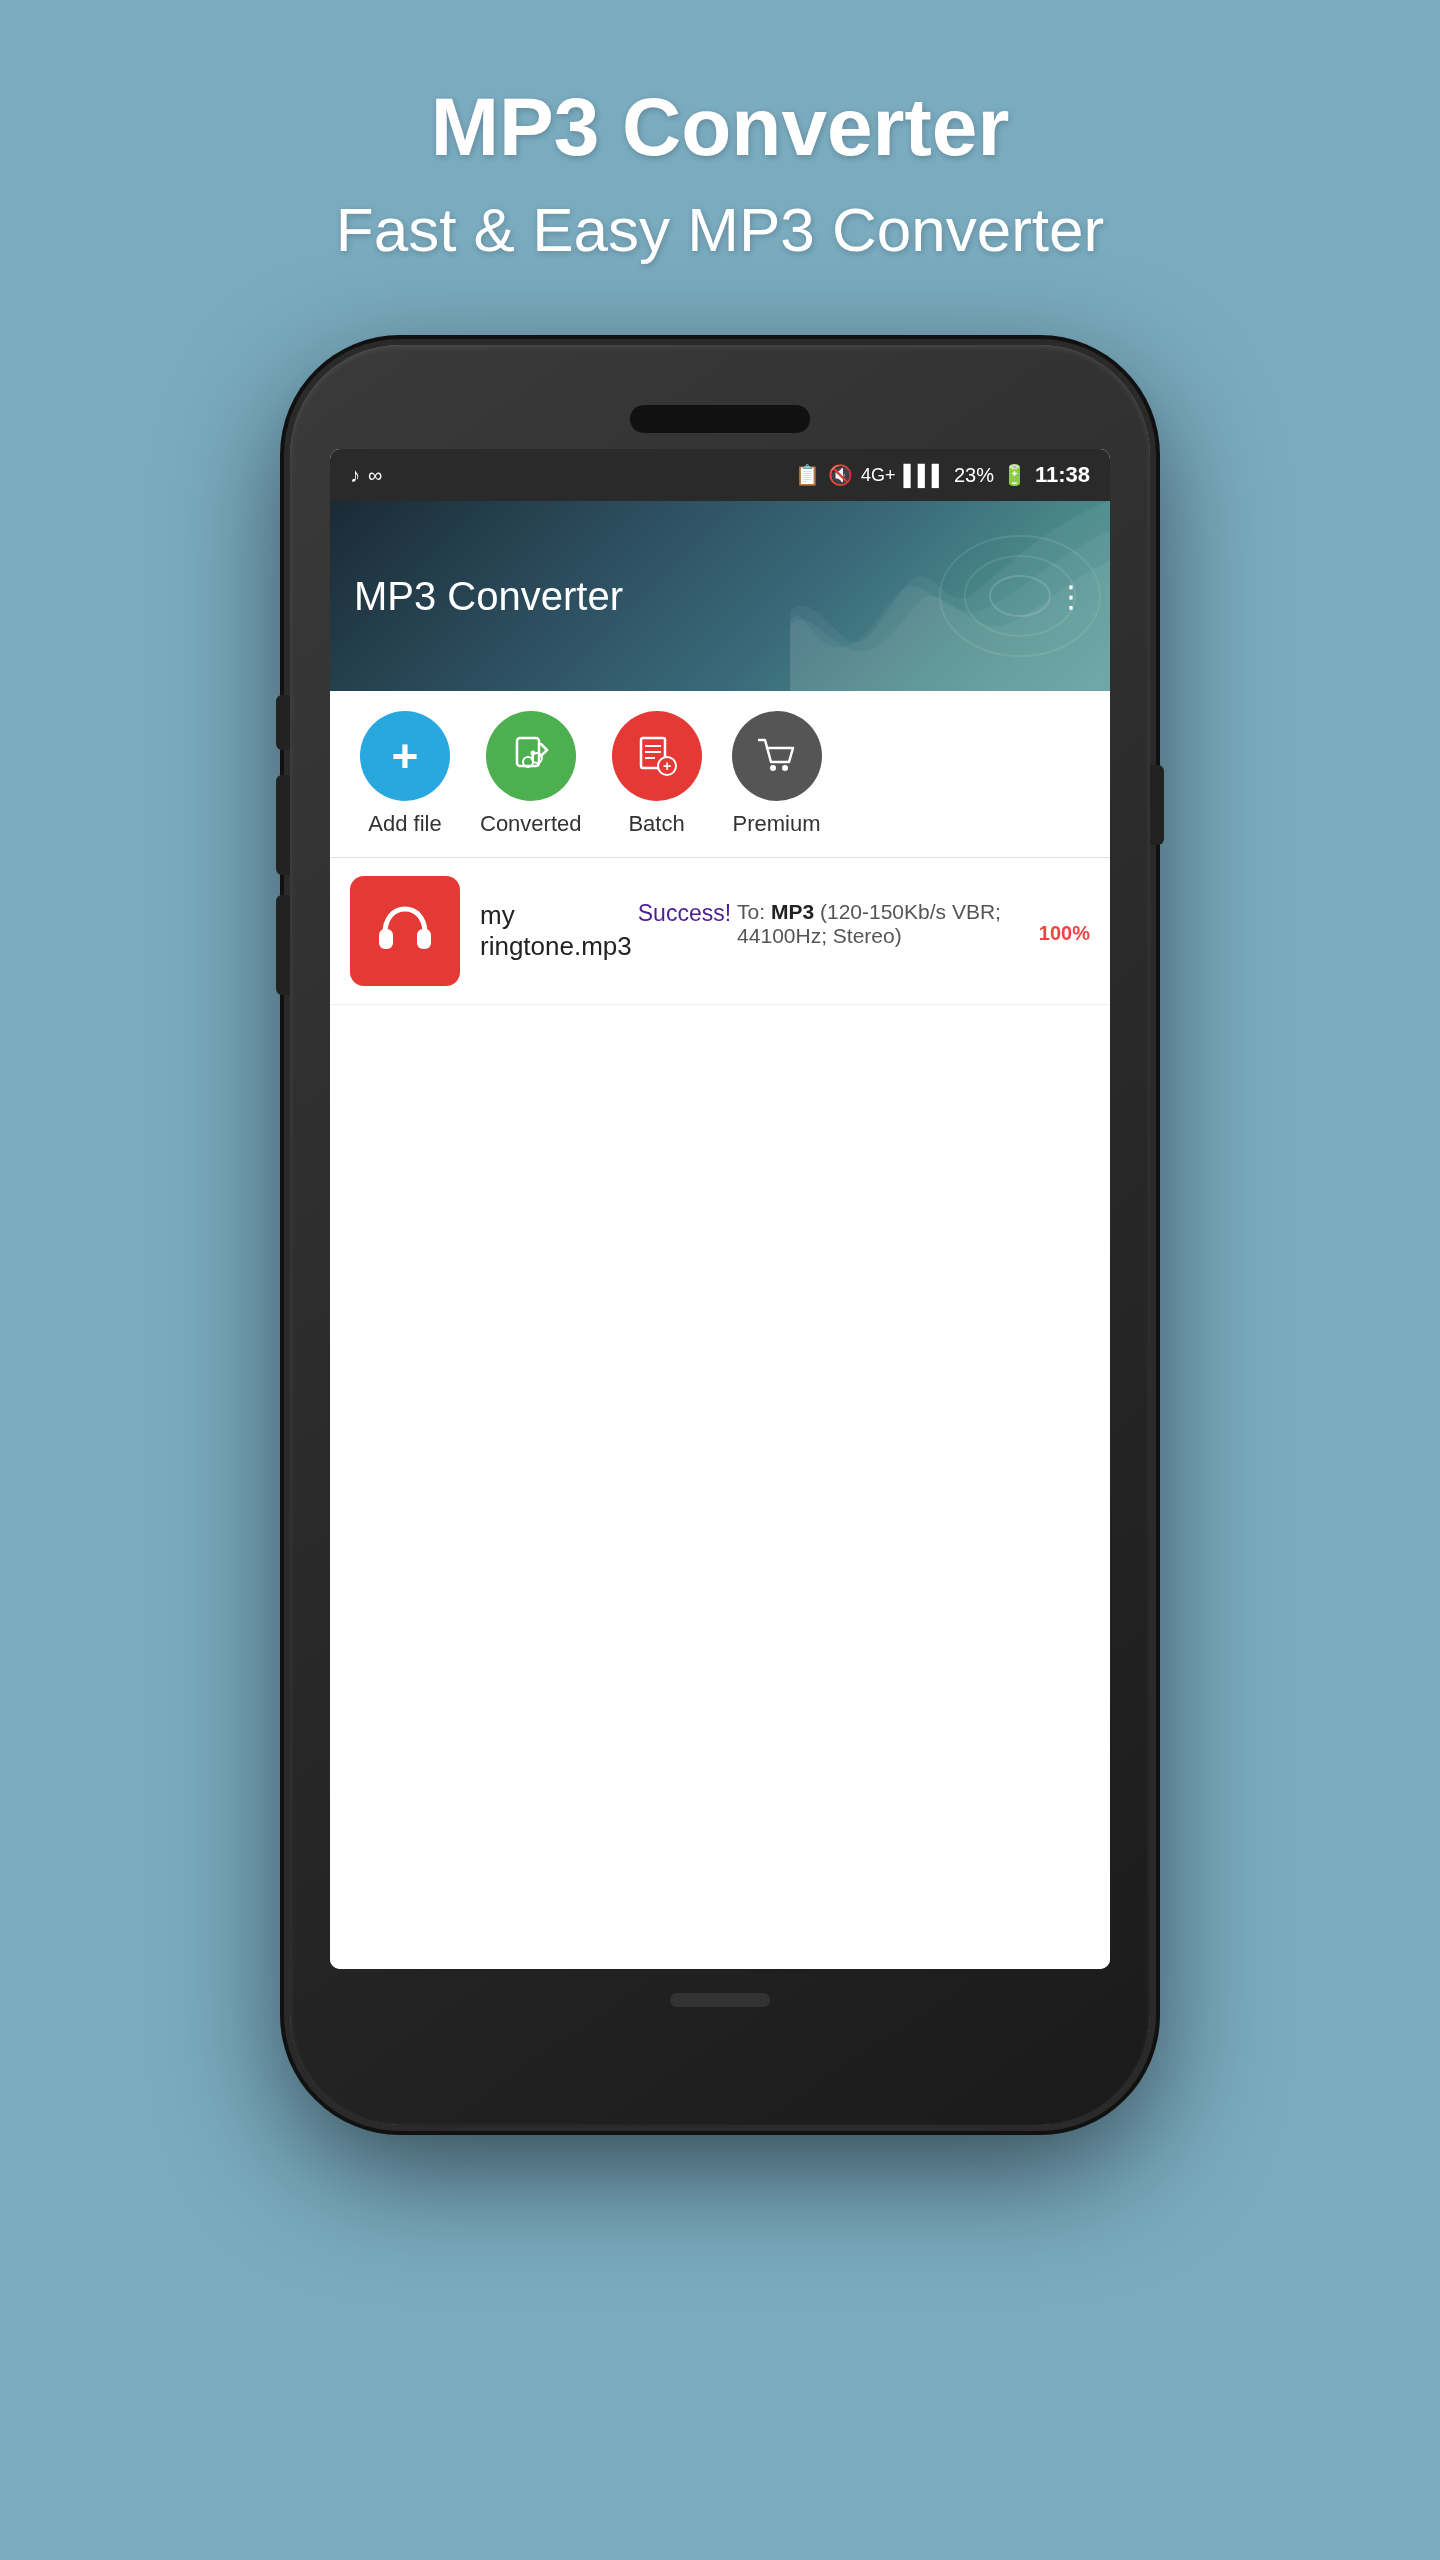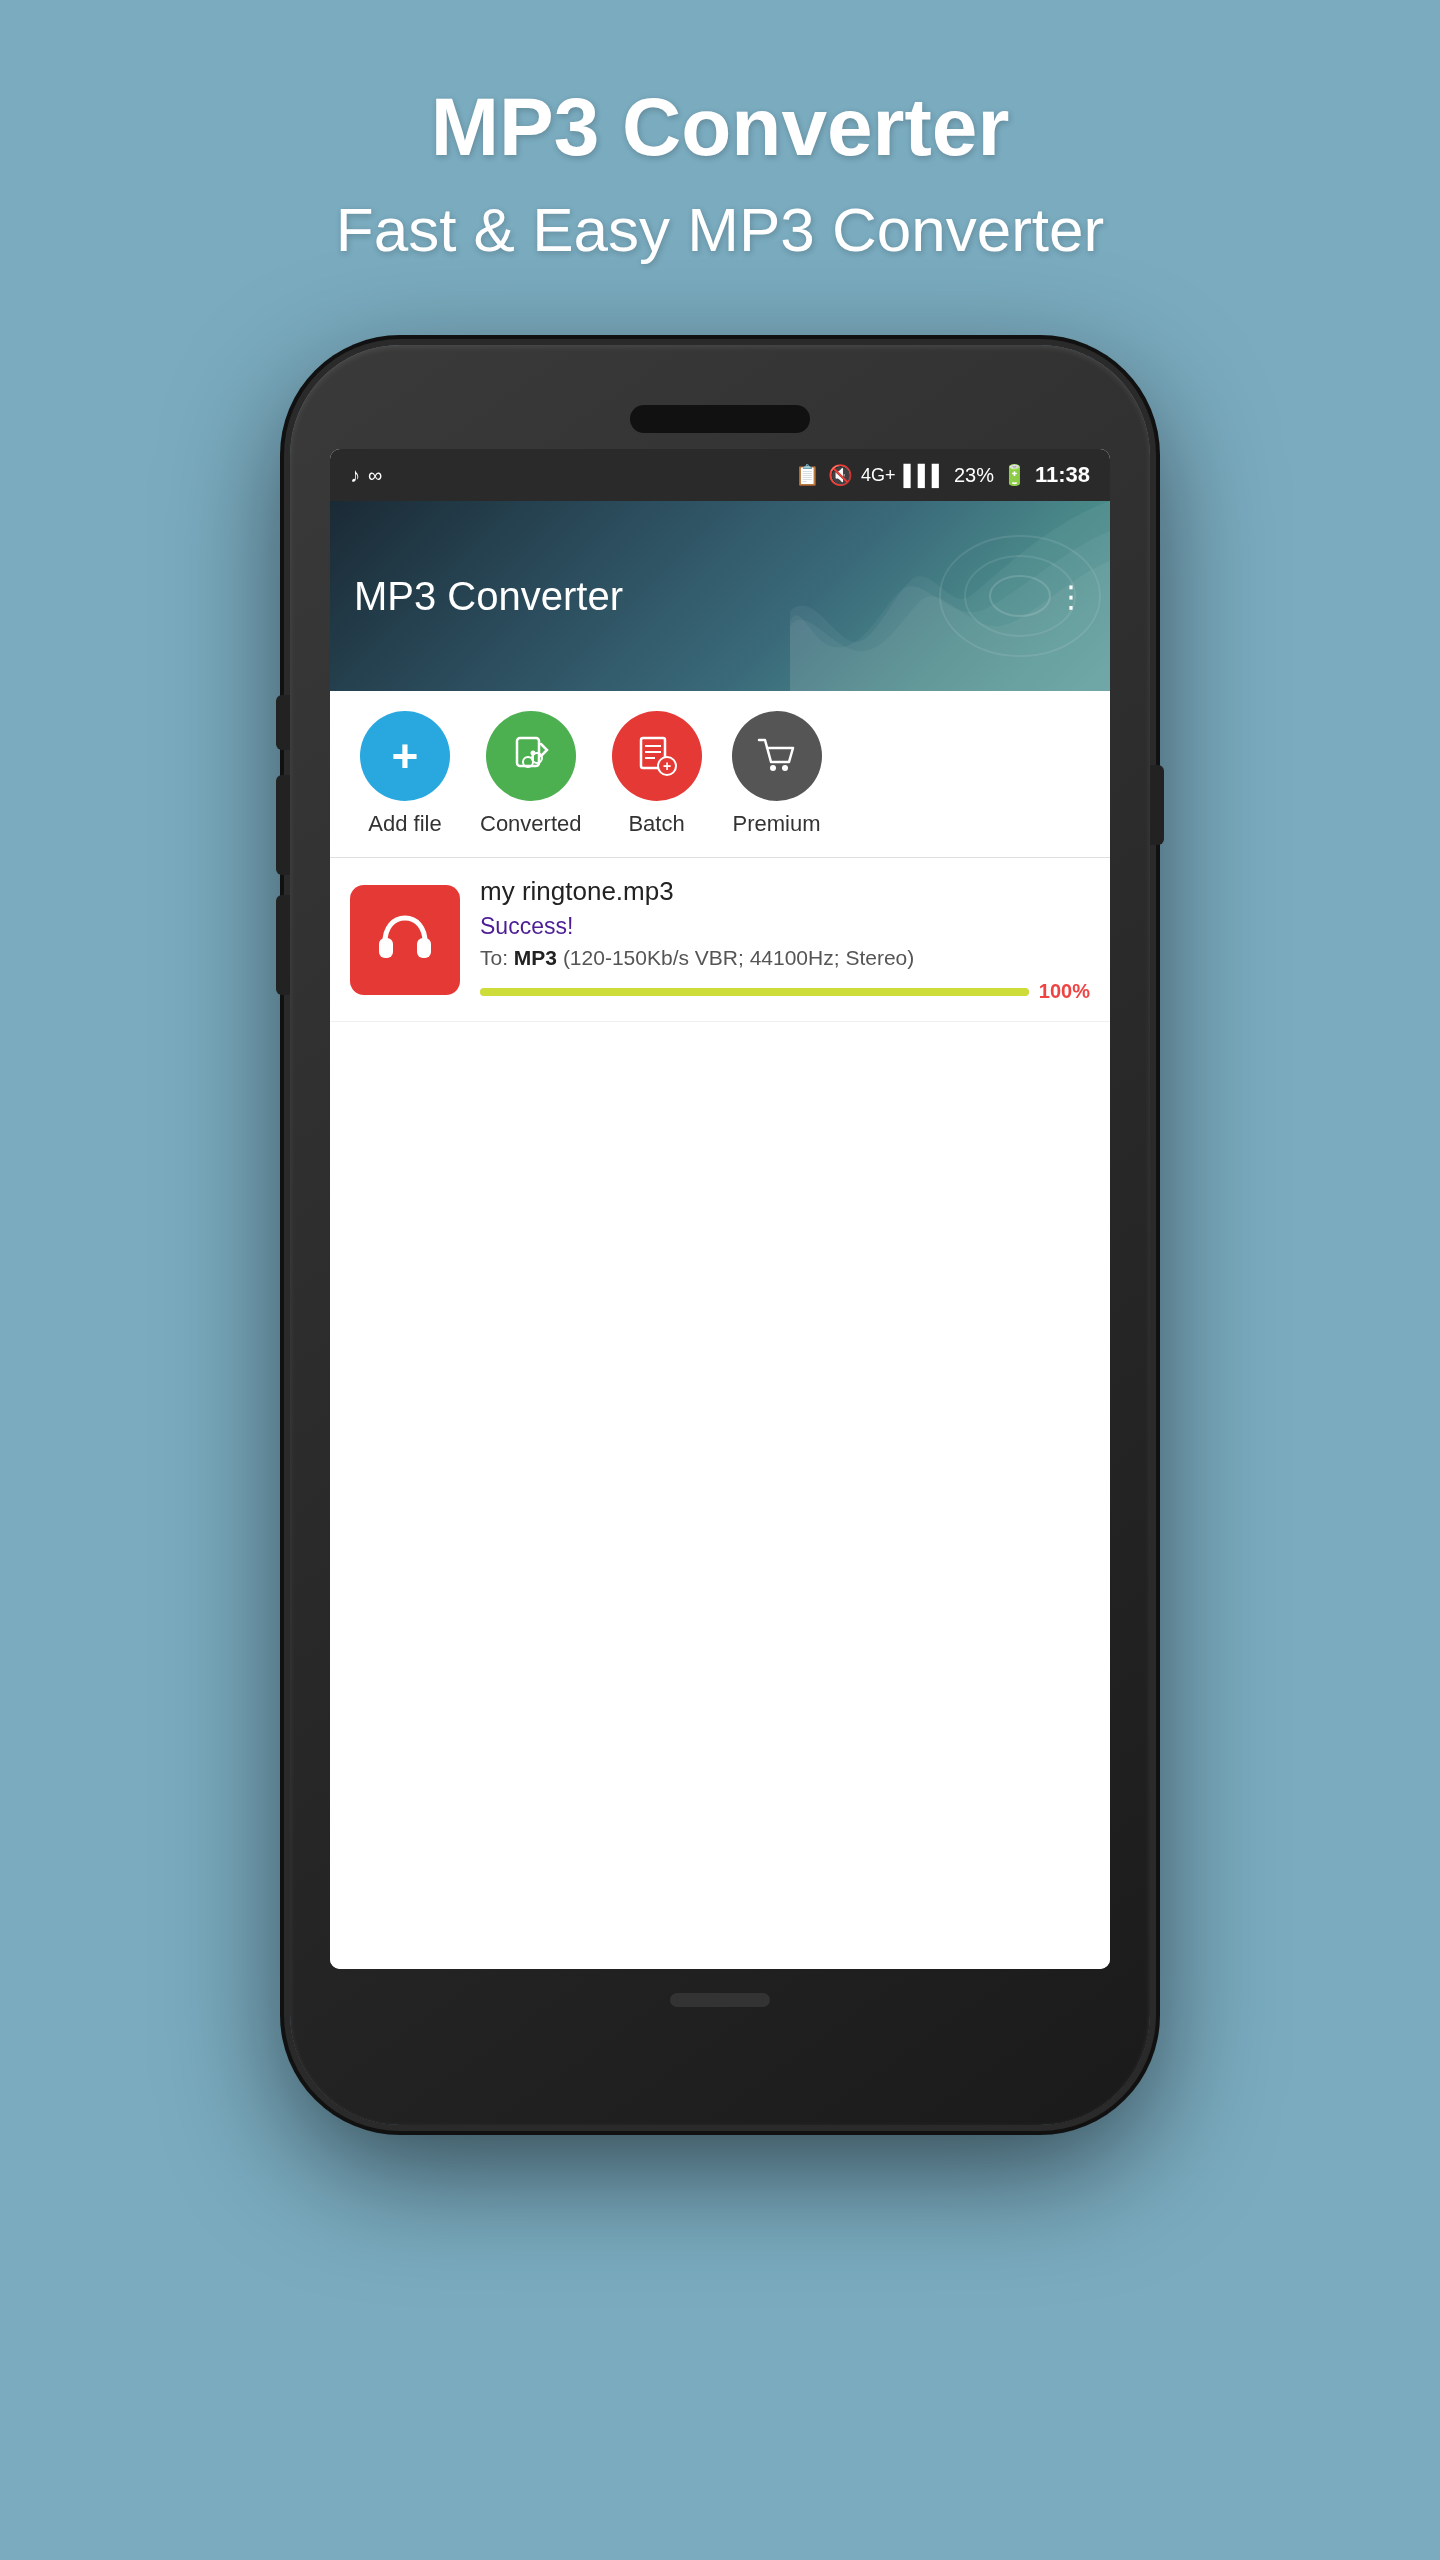--- a/index.html
+++ b/index.html
@@ -202,21 +202,21 @@
       border-radius: 14px;
       display: flex;
       align-items: center;
       justify-content: center;
       flex-shrink: 0;
     }
 
     .file-info {
       flex: 1;
       display: flex;
-      flex-direction: column;
+      flex-direction: row;
       gap: 6px;
     }
 
     .file-name {
       font-size: 26px;
       font-weight: 500;
       color: #222;
     }
 
     .file-status {

